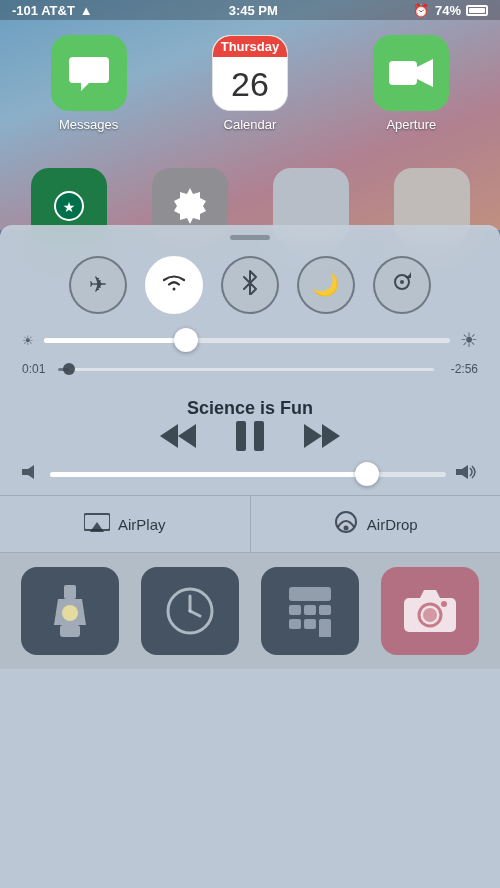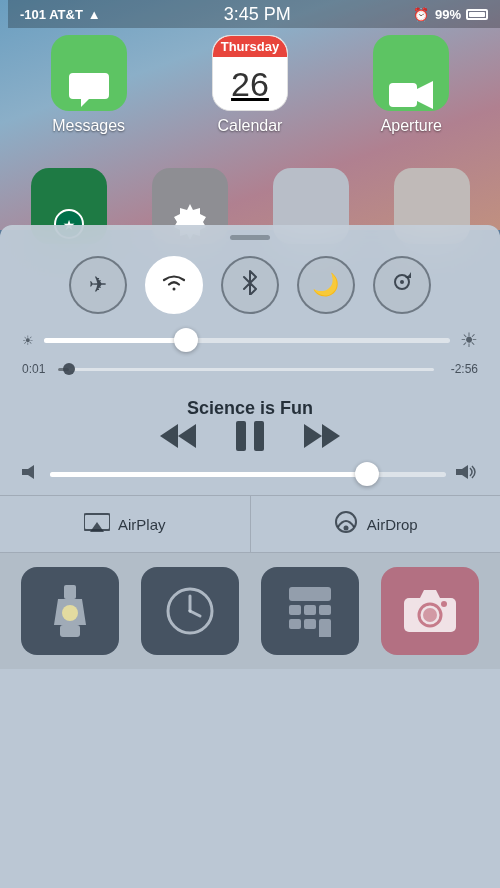--- a/index.html
+++ b/index.html
@@ -8,34 +8,34 @@
       height: 888px;
       overflow: hidden;
       font-family: -apple-system, 'Helvetica Neue', Helvetica, Arial, sans-serif;
       position: relative;
       background: #5a7a9a;
     }
 
     
     .status-bar {
       position: absolute;
-      top: 0; left: 8px; right: 0;
-      height: 28px;
+      top: 0; left: 0; right: 0;
+      height: 20px;
       background: rgba(0,0,0,0.25);
       display: flex;
       align-items: center;
       justify-content: space-between;
       padding: 0 12px;
       z-index: 10;
       color: white;
       font-size: 13px;
       font-weight: 600;
     }
     .status-left { display: flex; align-items: center; gap: 5px; }
-    .status-center { font-size: 18px; font-weight: 400; }
+    .status-center { font-size: 13px; font-weight: 700; }
     .status-right { display: flex; align-items: center; gap: 5px; }
 
     
     .home-screen {
       position: absolute;
       top: 0; left: 0; right: 0;
       height: 230px;
       background: linear-gradient(160deg, #6a9ec0 0%, #8bafc8 30%, #b08090 70%, #c09080 100%);
     }
 
@@ -52,28 +52,28 @@
       display: flex;
       flex-direction: column;
       align-items: center;
       width: 110px;
     }
     .app-icon {
       width: 76px;
       height: 76px;
       border-radius: 18px;
       display: flex;
-      align-items: flex-end;
+      align-items: center;
       justify-content: center;
       margin-bottom: 6px;
       overflow: hidden;
     }
     .app-label {
       color: white;
-      font-size: 16px;
+      font-size: 13px;
       text-align: center;
       text-shadow: 0 1px 2px rgba(0,0,0,0.5);
     }
 
     
     .icon-messages { background: #5dc463; }
     
     .icon-calendar { background: white; border: 1px solid #e0e0e0; }
     
     .icon-facetime { background: #5dc463; }
@@ -323,41 +323,40 @@
       font-weight: 600;
       padding: 3px 0;
     }
     .cal-body {
       flex: 1;
       display: flex;
       align-items: center;
       justify-content: center;
       width: 100%;
       background: white;
-      text-decoration: underline;
     }
     .cal-date {
       font-size: 34px;
       font-weight: 200;
       color: #333;
       line-height: 1;
     }
   </style>
 </head>
 <body>
 
 <div class="status-bar">
   <div class="status-left">
     <span>-101 AT&amp;T</span>
     <span>▲</span>
   </div>
   <div class="status-center">3:45 PM</div>
   <div class="status-right">
     <span>⏰</span>
-    <span>99%</span>
+    <span>74%</span>
     <span style="display:inline-block;width:22px;height:11px;border:2px solid white;border-radius:2px;position:relative;vertical-align:middle;">
       <span style="position:absolute;left:1px;top:1px;right:1px;bottom:1px;background:white;border-radius:1px;"></span>
     </span>
   </div>
 </div>
 
 <div class="home-screen">
 
   <div class="app-row">
 

